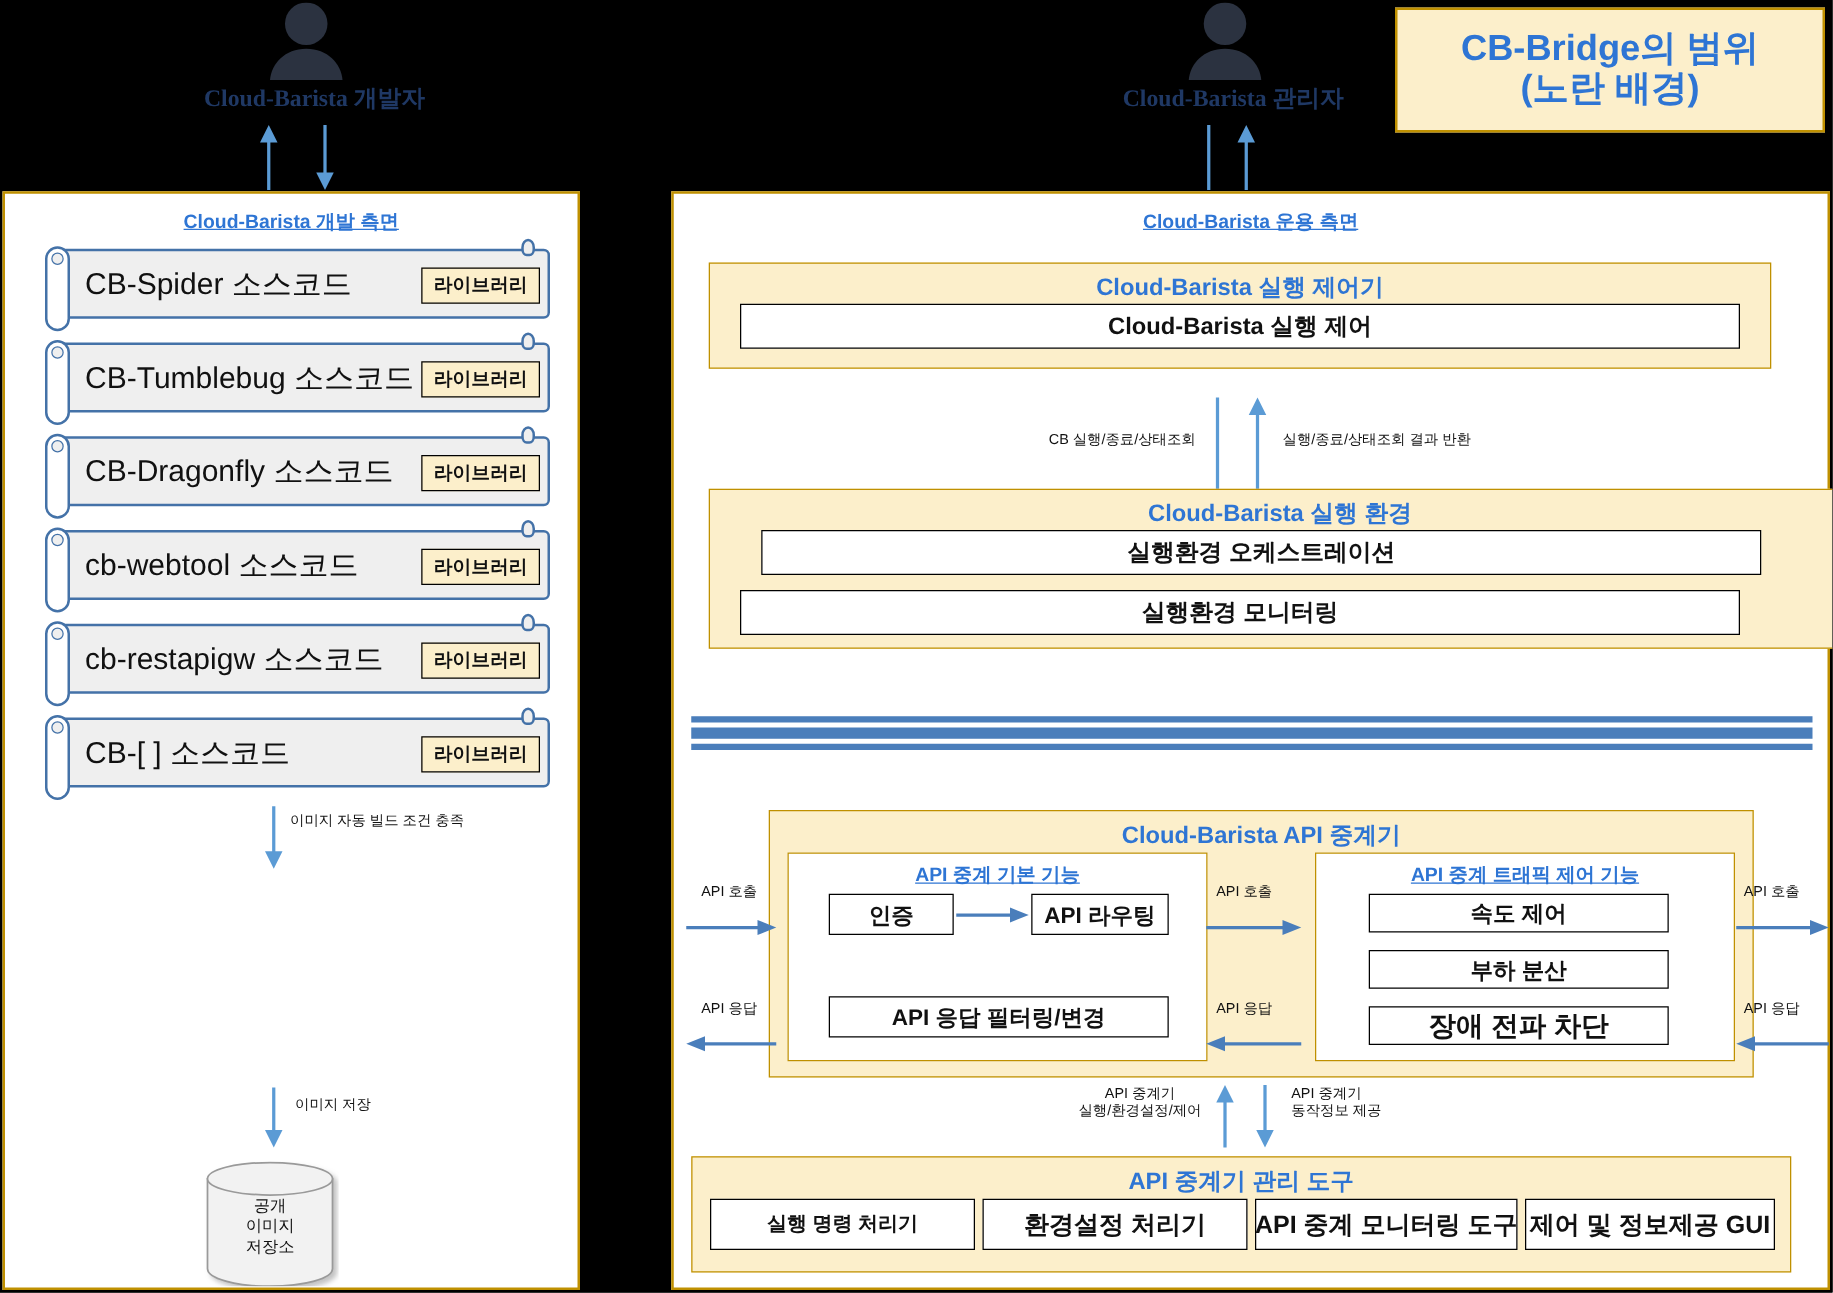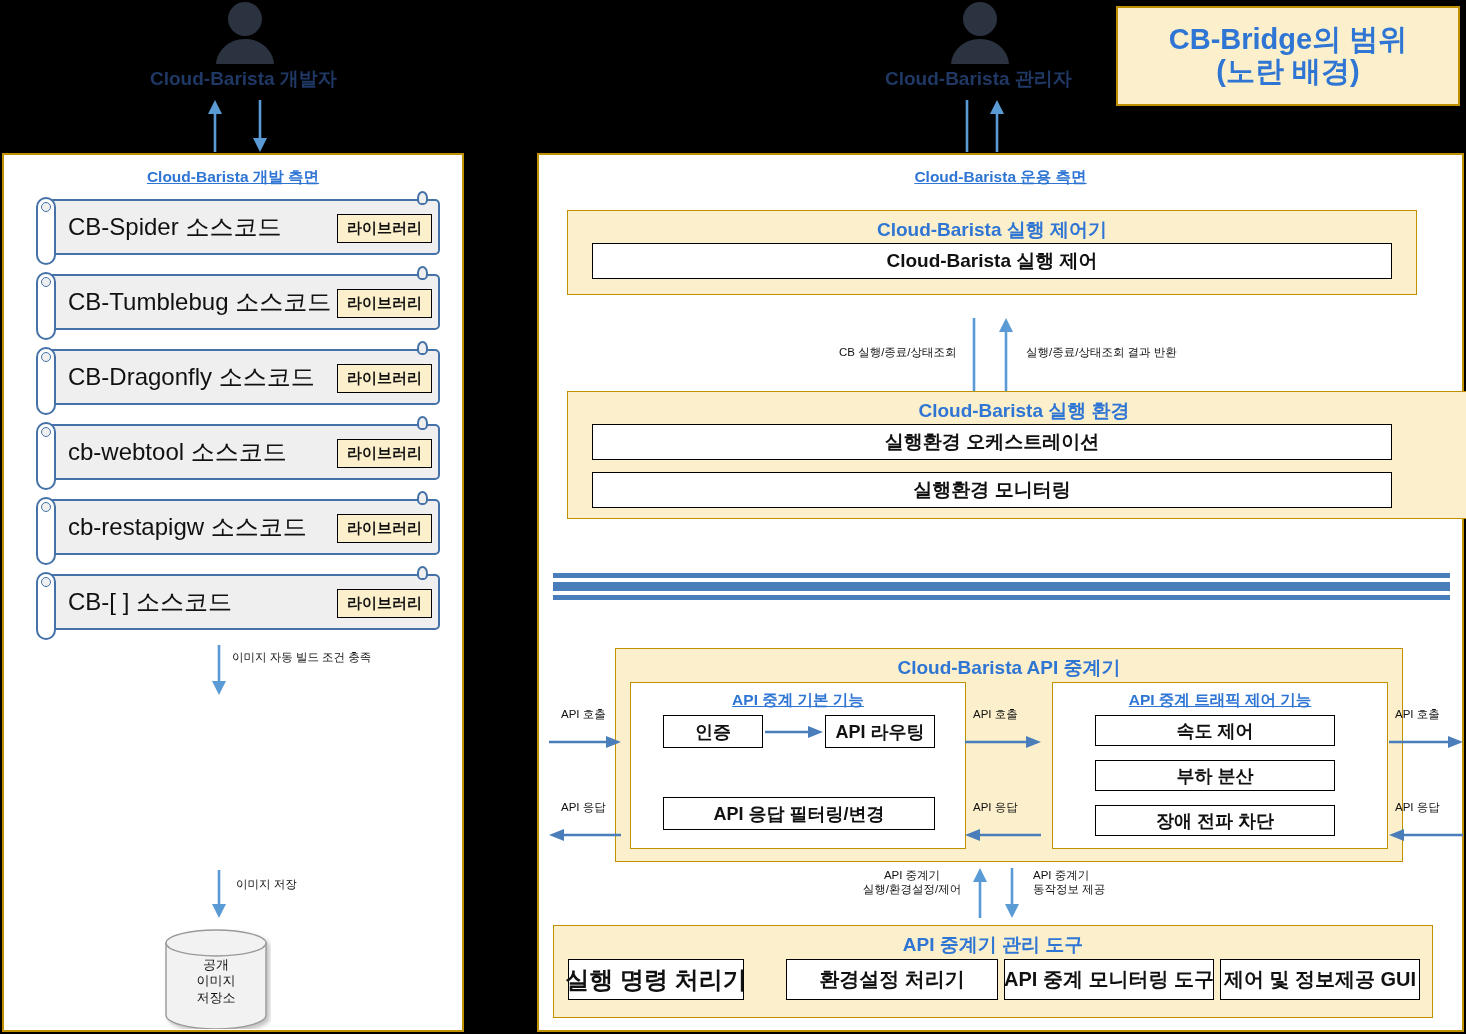--- a/index.html
+++ b/index.html
@@ -20,21 +20,22 @@
   
   .abs { position: absolute; }
   .ctr { display: flex; align-items: center; justify-content: center; text-align: center; }
 
   
   .actor-label {
     color: #1F3864;
     font-weight: bold;
     font-size: 19px;
     white-space: nowrap;
-    text-align: left;
+    text-align: right;
+    font-family: Liberation Serif, serif;
   }
   .person-icon { display: block; }
 
   
   .legend {
     background: #FCEFCB;
     border: 2px solid #BF9000;
     color: #2E75D4;
     font-weight: bold;
     font-size: 29px;
@@ -310,21 +311,21 @@
     <div class="alabel" style="left:300px; top:190px;">CB 실행/종료/상태조회</div>
 
     <svg class="arrow" width="24" height="90" style="left:455px; top:163px;">
       <line x1="12" y1="90" x2="12" y2="12" stroke="#5B9BD5" stroke-width="2.6"></line>
       <polygon points="12,0 5,14 19,14" fill="#5B9BD5"></polygon>
     </svg>
     <div class="alabel" style="left:487px; top:190px;">실행/종료/상태조회 결과 반환</div>
 
     <div class="ypanel" style="left:28px; top:236px; width:914px; height:128px;">
       <div class="ypanel-title">Cloud-Barista 실행 환경</div>
-      <div class="wbox ctr" style="left:24px; top:32px; width:800px; height:36px; font-size:19px;">실행환경 오케스트레이션</div>
+      <div class="wbox ctr" style="left:41px; top:32px; width:800px; height:36px; font-size:19px;">실행환경 오케스트레이션</div>
       <div class="wbox ctr" style="left:24px; top:80px; width:800px; height:36px; font-size:19px;">실행환경 모니터링</div>
     </div>
 
     <div class="divbar" style="left:14px; top:418px; width:897px; height:5px;"></div>
     <div class="divbar" style="left:14px; top:427px; width:897px; height:9px;"></div>
     <div class="divbar" style="left:14px; top:440px; width:897px; height:5px;"></div>
 
     <div class="ypanel" style="left:76px; top:493px; width:788px; height:214px;">
       <div class="ypanel-title">Cloud-Barista API 중계기</div>
 
@@ -336,21 +337,21 @@
           <polygon points="58,7 43,1 43,13" fill="#4A7EBB"></polygon>
         </svg>
         <div class="wbox ctr" style="left:194px; top:32px; width:110px; height:33px; font-size:18px;">API 라우팅</div>
         <div class="wbox ctr" style="left:32px; top:114px; width:272px; height:33px; font-size:18px;">API 응답 필터링/변경</div>
       </div>
 
       <div class="wpanel" style="left:436px; top:33px; width:336px; height:167px;">
         <div class="panel-title abs" style="left:0; top:7px; width:100%;">API 중계 트래픽 제어 기능</div>
         <div class="wbox ctr" style="left:42px; top:32px; width:240px; height:31px; font-size:18px;">속도 제어</div>
         <div class="wbox ctr" style="left:42px; top:77px; width:240px; height:31px; font-size:18px;">부하 분산</div>
-        <div class="wbox ctr" style="left:42px; top:122px; width:240px; height:31px; font-size:18px;">장애 전파 차단</div>
+        <div class="wbox ctr" style="left:42px; top:122px; width:240px; height:31px; font-size:22px;">장애 전파 차단</div>
       </div>
     </div>
 
     <div class="alabel" style="left:22px; top:552px;">API 호출</div>
     <svg class="arrow" width="72" height="14" style="left:10px; top:580px;">
       <line x1="0" y1="7" x2="58" y2="7" stroke="#4A7EBB" stroke-width="2.6"></line>
       <polygon points="72,7 57,1 57,13" fill="#4A7EBB"></polygon>
     </svg>
     <div class="alabel" style="left:22px; top:645px;">API 응답</div>
     <svg class="arrow" width="72" height="14" style="left:10px; top:673px;">
@@ -393,20 +394,20 @@
       <line x1="11" y1="0" x2="11" y2="38" stroke="#5B9BD5" stroke-width="2.6"></line>
       <polygon points="11,50 4,36 18,36" fill="#5B9BD5"></polygon>
     </svg>
     <div class="alabel" style="left:494px; top:713px; width:120px; text-align:left;">
       <span>API 중계기</span><br>
       <span>동작정보 제공</span>
     </div>
 
     <div class="ypanel" style="left:14px; top:770px; width:880px; height:93px;">
       <div class="ypanel-title">API 중계기 관리 도구</div>
-      <div class="wbox ctr" style="left:14px; top:33px; width:176px; height:41px; font-size:24px;">실행 명령 처리기</div>
+      <div class="wbox ctr" style="left:14px; top:33px; width:212px; height:41px; font-size:16px;">실행 명령 처리기</div>
       <div class="wbox ctr" style="left:232px; top:33px; width:212px; height:41px; font-size:20px;">환경설정 처리기</div>
       <div class="wbox ctr" style="left:450px; top:33px; width:210px; height:41px; font-size:20px;">API 중계 모니터링 도구</div>
       <div class="wbox ctr" style="left:666px; top:33px; width:200px; height:41px; font-size:20px;">제어 및 정보제공 GUI</div>
     </div>
   </div>
 
 </div>
 
 </body></html>

